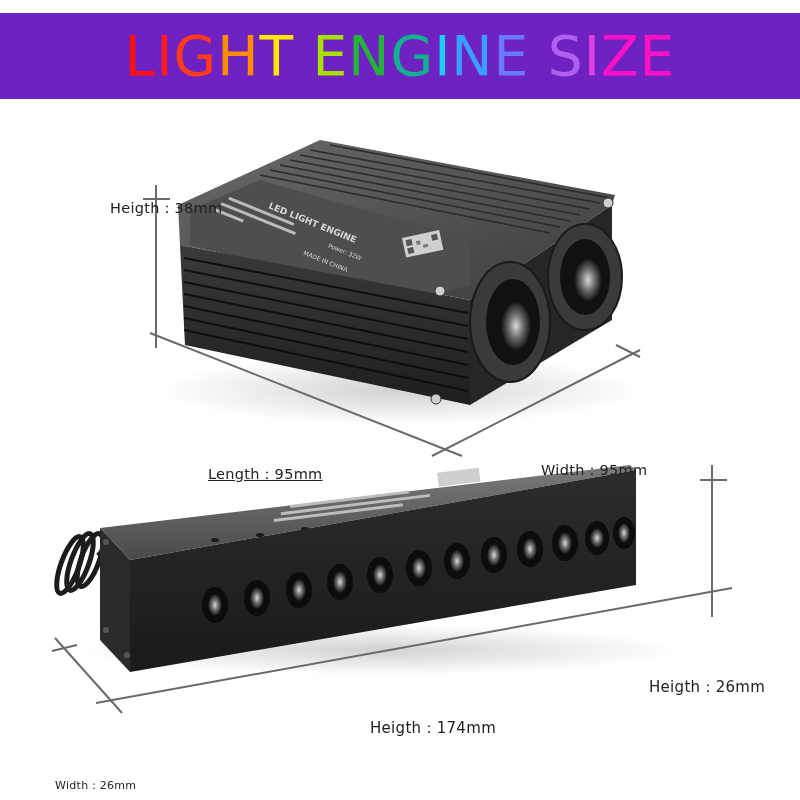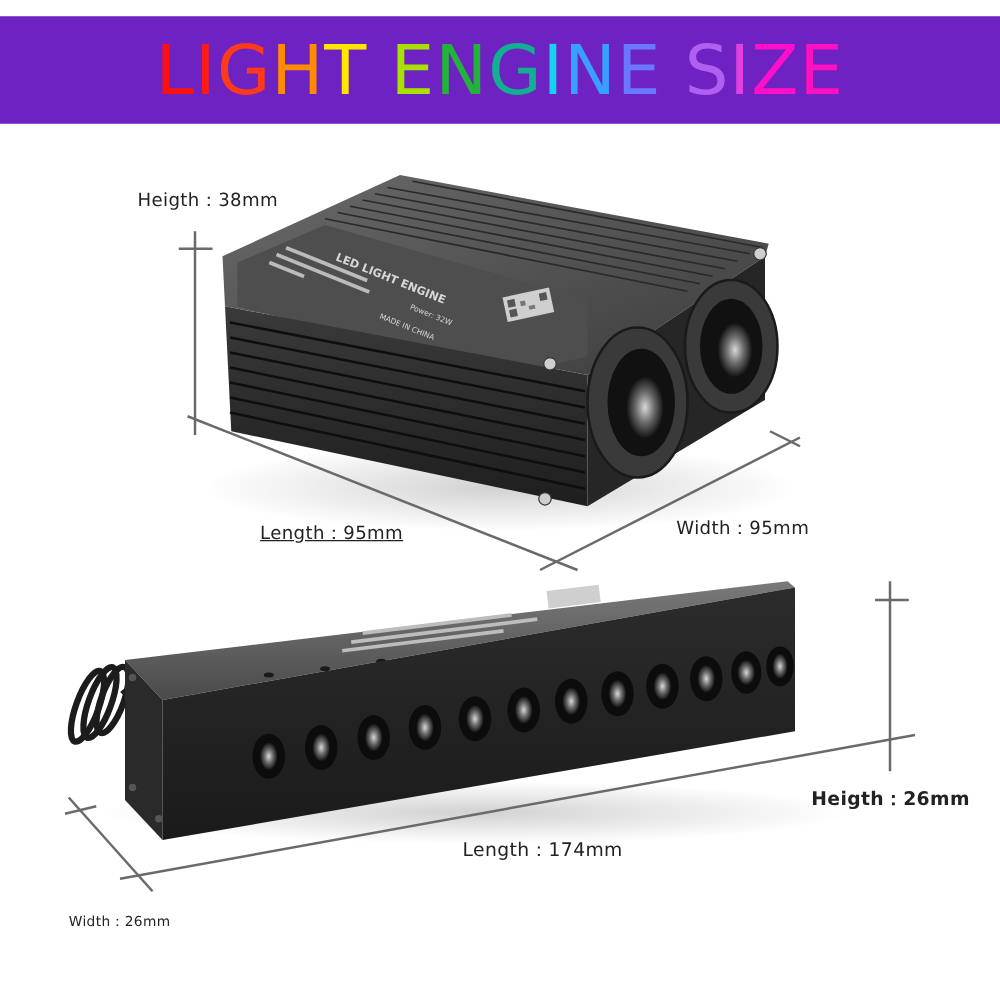--- a/index.html
+++ b/index.html
@@ -1,20 +1,20 @@
 <!DOCTYPE html>
 <html><head>
 <meta charset="utf-8">
 <style>
   html, body { margin:0; padding:0; background:#ffffff; }
   body { width:800px; height:800px; position:relative; overflow:hidden; font-family:"DejaVu Sans", sans-serif; }
   .banner { position:absolute; left:0; top:13px; width:800px; height:86px; background:#6f22c2; }
   .banner-title { position:absolute; left:0; top:0; width:800px; height:86px; display:flex; align-items:center; justify-content:center; font-family:"DejaVu Sans", sans-serif; font-size:55px; letter-spacing:1px; font-weight:400; }
   .banner-title span { display:inline-block; }
-  .label { position:absolute; font-family:"DejaVu Sans", sans-serif; font-size:14.5px; color:#222; white-space:nowrap; letter-spacing:0.3px; }
+  .label { position:absolute; font-family:"DejaVu Sans", sans-serif; font-size:14.5px; color:#222; white-space:nowrap; letter-spacing:0.3px;margin-top:48px; }
   svg.scene { position:absolute; left:0; top:0; }
 </style>
 </head>
 <body>
 
 <div class="banner">
   <div class="banner-title" id="banner-title">
       <span style="color: rgb(255, 16, 16);">L</span>
       <span style="color: rgb(255, 26, 26);">I</span>
       <span style="color: rgb(255, 58, 26);">G</span>
@@ -232,15 +232,15 @@
     <line x1="700" y1="480" x2="727" y2="480"></line>
     <line x1="96" y1="703" x2="732" y2="588"></line>
     <line x1="55" y1="638" x2="122" y2="713"></line>
     <line x1="52" y1="651" x2="77" y2="645"></line>
   </g>
 </svg>
 
 <div class="label" style="left:110px; top:151px;">Heigth：38mm</div>
 <div class="label" style="left:208px; top:417px;text-decoration:underline;">Length：95mm</div>
 <div class="label" style="left:541px; top:413px;">Width：95mm</div>
-<div class="label" style="left:649px; top:630px; font-size:15px;font-weight:bold;">Heigth：26mm</div>
-<div class="label" style="left:370px; top:671px; font-size:15px;">Length：174mm</div>
+<div class="label" style="left:649px; top:630px; font-size:15px;">Heigth：26mm</div>
+<div class="label" style="left:370px; top:671px; font-size:15px;">Heigth：174mm</div>
 <div class="label" style="left:55px; top:730px; font-size:11px;">Width：26mm</div>
 
 </body></html>

